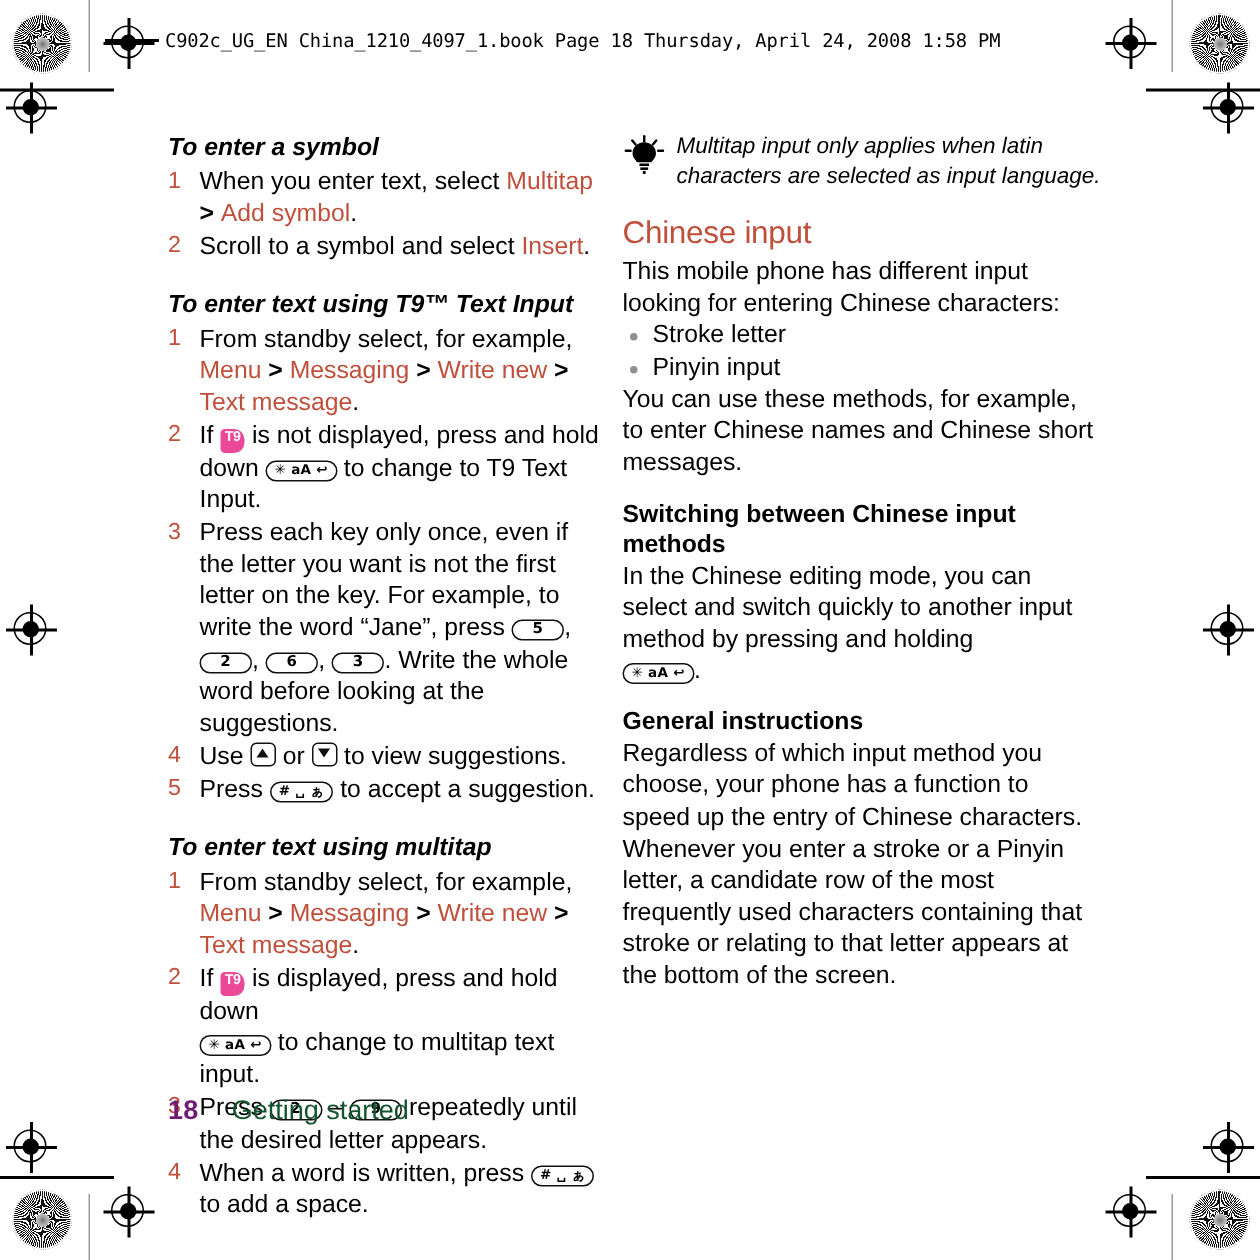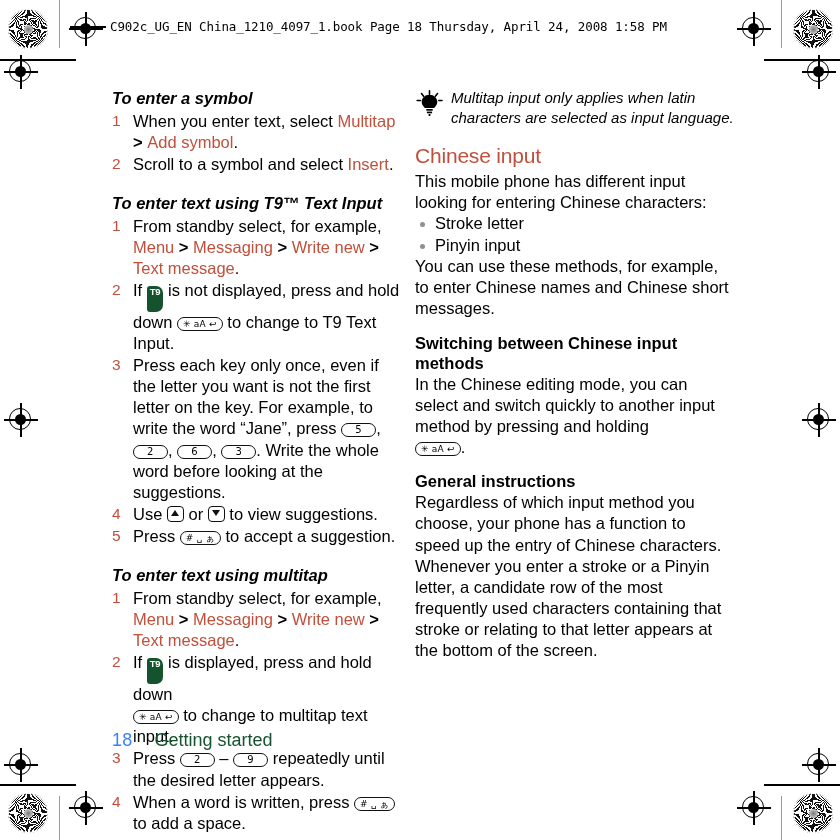--- a/index.html
+++ b/index.html
@@ -183,32 +183,33 @@
     border: 1.3px solid #111;
     border-radius: 999px;
     font-family: "DejaVu Sans", sans-serif;
     font-size: 10px;
     line-height: 12px;
     padding: 0 6px;
     vertical-align: 1px;
     white-space: nowrap;
     letter-spacing: 0.4px;
     background: #fff;
+    font-weight: bold;
   }
   .key.num { min-width: 19px; text-align: center; padding: 0 7px; }
   .key.wide { letter-spacing: 0.2px; font-size: 9px; padding: 0 5px; }
 
   .t9 {
     display: inline-block;
-    background: #14532d;
+    background: #ec4899;
     color: #fff;
     font-size: 9.5px;
     font-weight: bold;
     line-height: 12px;
-    padding: 0 3px 14px 3px;
+    padding: 0 3px 4px 3px;
     border-radius: 3px 7px 7px 3px;
     vertical-align: 1px;
     letter-spacing: -0.2px;
   }
 
   .navkey {
     display: inline-block;
     width: 15px; height: 14px;
     border: 1.3px solid #111;
     border-radius: 4px;
@@ -243,21 +244,21 @@
   }
 
   
   .footer {
     position: absolute;
     left: 112px;
     top: 730px;
     font-size: 18px;
     white-space: nowrap;
   }
-  .footer .pgnum { color: #3b82f6; font-weight: normal; letter-spacing: 0.2px; }
+  .footer .pgnum { color: #701a75; font-weight: bold; letter-spacing: 0.2px; }
   .footer .chap  { color: #14532d; margin-left: 22px; }
 </style>
 </head>
 <body>
 
 <div class="page">
 
   <div class="reg-star" style="left:8px;  top:9px;"></div>
   <div class="reg-star" style="left:793px; top:9px;"></div>
   <div class="reg-star" style="left:8px;  top:793px;"></div>

